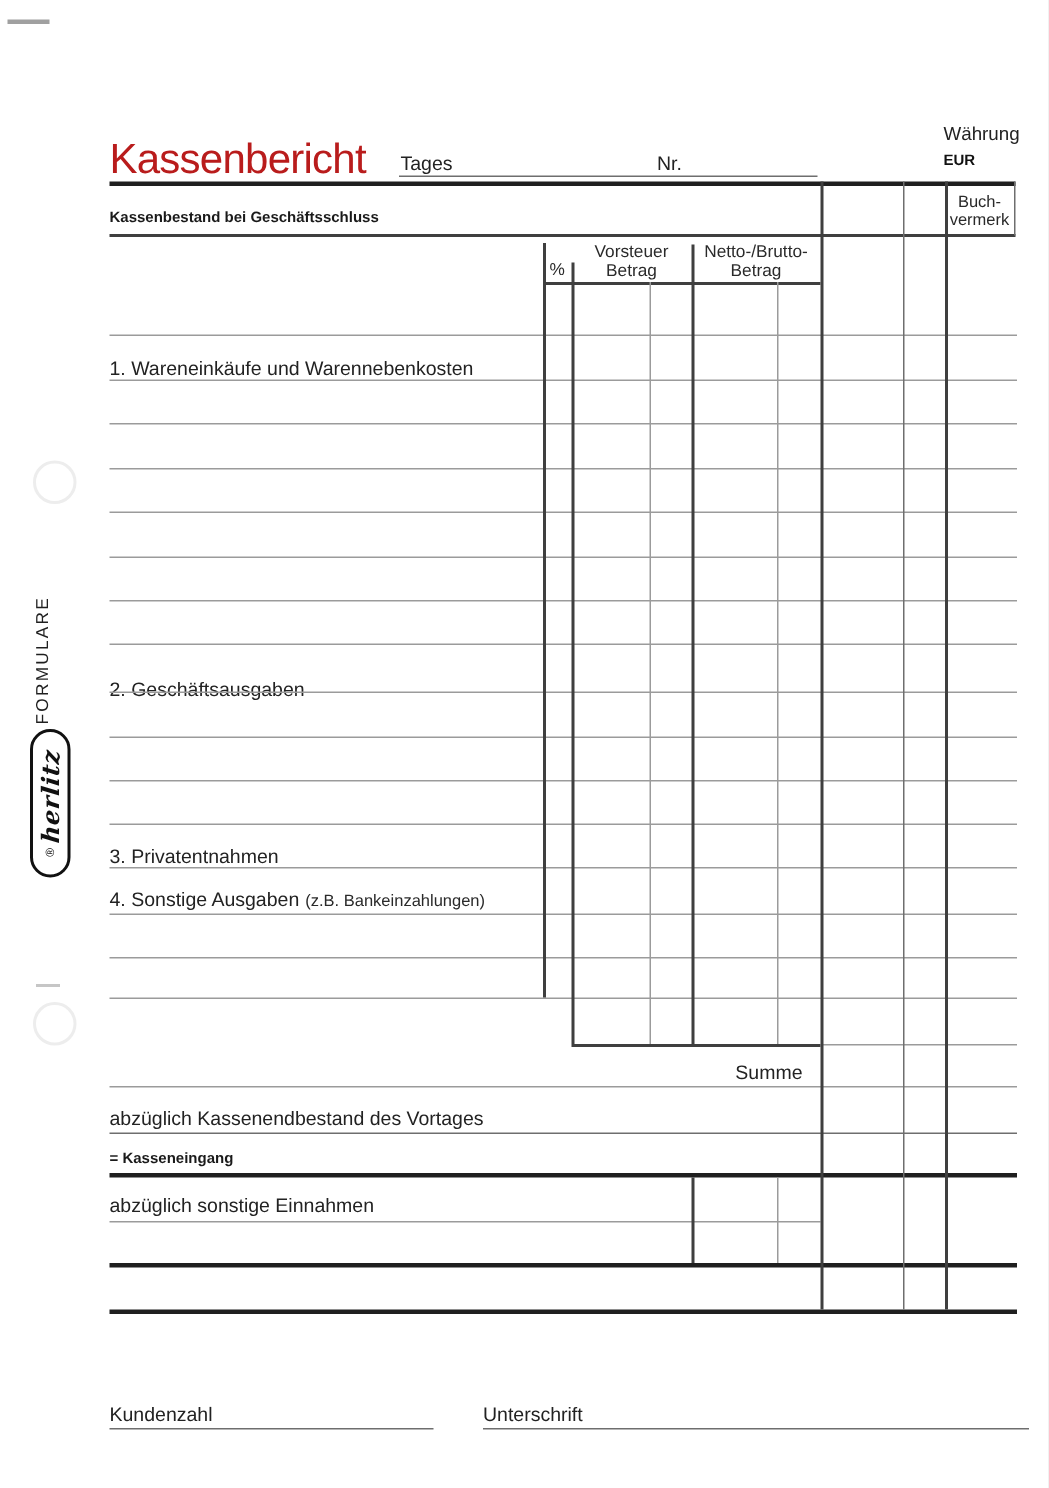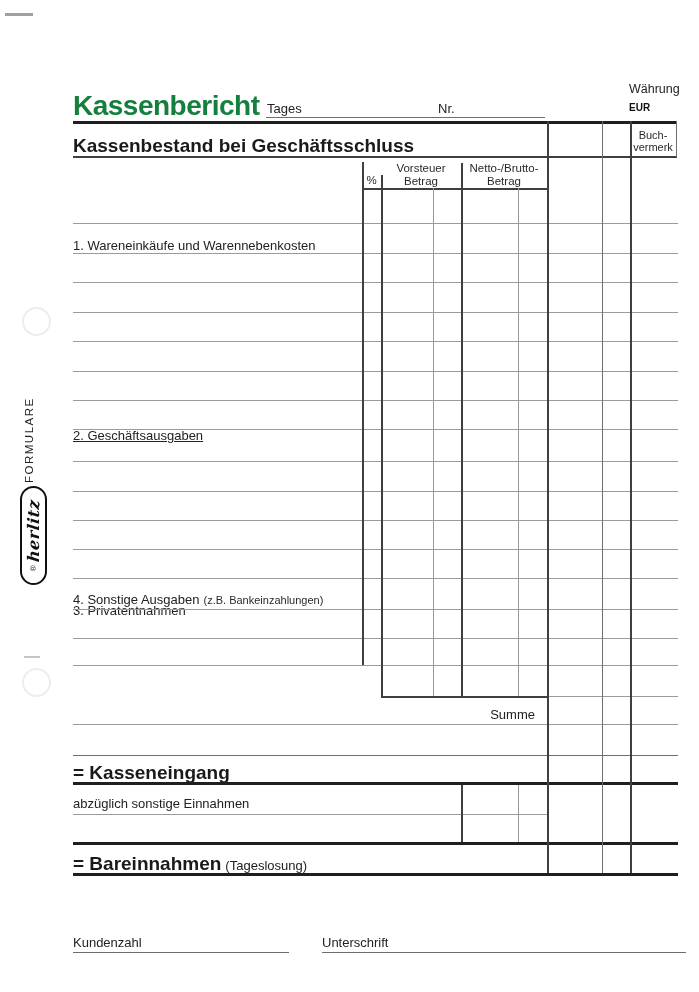--- a/index.html
+++ b/index.html
@@ -7,24 +7,24 @@
     position:relative;
     width:699px;height:992px;
     margin:0 auto;
     background:#ffffff;
     font-family:"Liberation Sans","DejaVu Sans",sans-serif;
     color:#222;
     overflow:hidden;
   }
   .abs{position:absolute;}
   .t13{font-size:13px;line-height:15px;color:#222;}
-  .t13b{font-size:19px;line-height:15px;font-weight:bold;color:#1a1a1a;}
+  .t13b{font-size:10px;line-height:15px;font-weight:bold;color:#1a1a1a;}
   .t11{font-size:11px;line-height:12px;color:#2a2a2a;}
   .t115{font-size:11.5px;line-height:12.5px;color:#2a2a2a;}
-  .title{font-size:28px;font-weight:bold;letter-spacing:-0.5px;color:#15803d;line-height:28px;}
+  .title{font-size:28px;font-weight:normal;letter-spacing:-0.5px;color:#b91c1c;line-height:28px;}
   .center{text-align:center;}
   .right{text-align:right;}
   .baseline-row{display:flex;align-items:baseline;gap:4px;white-space:nowrap;}
   .rot{transform-origin:0 0;transform:rotate(-90deg);white-space:nowrap;}
   .formulare{font-size:11.5px;letter-spacing:1.5px;color:#1f1f1f;}
   .logo-pill{
     width:99px;height:27px;border:2px solid #111;border-radius:15px;
     display:flex;align-items:center;justify-content:center;gap:3px;
     background:#fff;box-sizing:border-box;
   }
@@ -71,34 +71,31 @@
   <div class="abs t115 center" style="left:381px;top:162px;width:80px;">
     <div>Vorsteuer</div>
     <div>Betrag</div>
   </div>
   <div class="abs t115 center" style="left:461px;top:162px;width:86px;">
     <div>Netto-/Brutto-</div>
     <div>Betrag</div>
   </div>
 
   <div class="abs t13" style="left:73px;top:206px;margin-top:32px;">1. Wareneinkäufe und Warennebenkosten</div>
-  <div class="abs t13" style="left:73px;top:428px;text-decoration:underline;">2. Geschäftsausgaben</div>
-  <div class="abs t13" style="left:73px;top:563px;margin-top:40px;">3. Privatentnahmen</div>
+  <div class="abs t13" style="left:73px;top:452px;">2. Geschäftsausgaben</div>
+  <div class="abs t13" style="left:73px;top:563px;">3. Privatentnahmen</div>
   <div class="abs baseline-row" style="left:73px;top:592px;">
     <span class="t13">4. Sonstige Ausgaben</span>
     <span class="t11">(z.B. Bankeinzahlungen)</span>
   </div>
 
   <div class="abs t13 right" style="left:430px;top:707px;width:105px;">Summe</div>
+  <div class="abs t13" style="left:73px;top:738px;">abzüglich Kassenendbestand des Vortages</div>
   <div class="abs t13b" style="left:73px;top:765px;">= Kasseneingang</div>
   <div class="abs t13" style="left:73px;top:796px;">abzüglich sonstige Einnahmen</div>
-  <div class="abs baseline-row" style="left:73px;top:856px;">
-    <span class="t13b">= Bareinnahmen</span>
-    <span class="t13">(Tageslosung)</span>
-  </div>
 
   <div class="abs t13" style="left:73px;top:935px;">Kundenzahl</div>
   <div class="abs t13" style="left:322px;top:935px;">Unterschrift</div>
 
   <div id="grid">
       <div class="hline" style="left: 73px; top: 121px; width: 604px; height: 3px; background: rgb(31, 31, 31);"></div>
       <div class="hline" style="left: 266px; top: 117px; width: 279px; height: 1.2px; background: rgb(110, 110, 110);"></div>
       <div class="hline" style="left: 73px; top: 156px; width: 604px; height: 1.6px; background: rgb(63, 63, 63);"></div>
       <div class="hline" style="left: 362px; top: 188px; width: 185px; height: 1.6px; background: rgb(63, 63, 63);"></div>
       <div class="hline" style="left: 73px; top: 223px; width: 605px; height: 1.2px; background: rgb(155, 155, 155);"></div>

